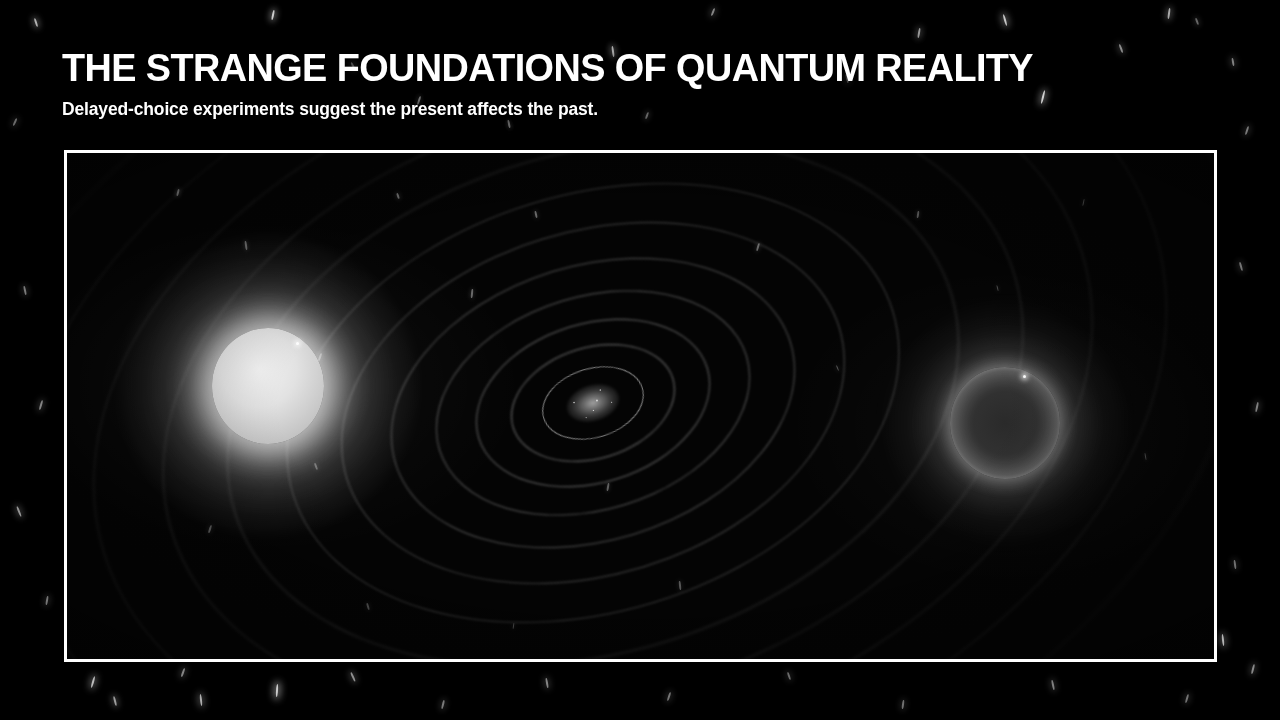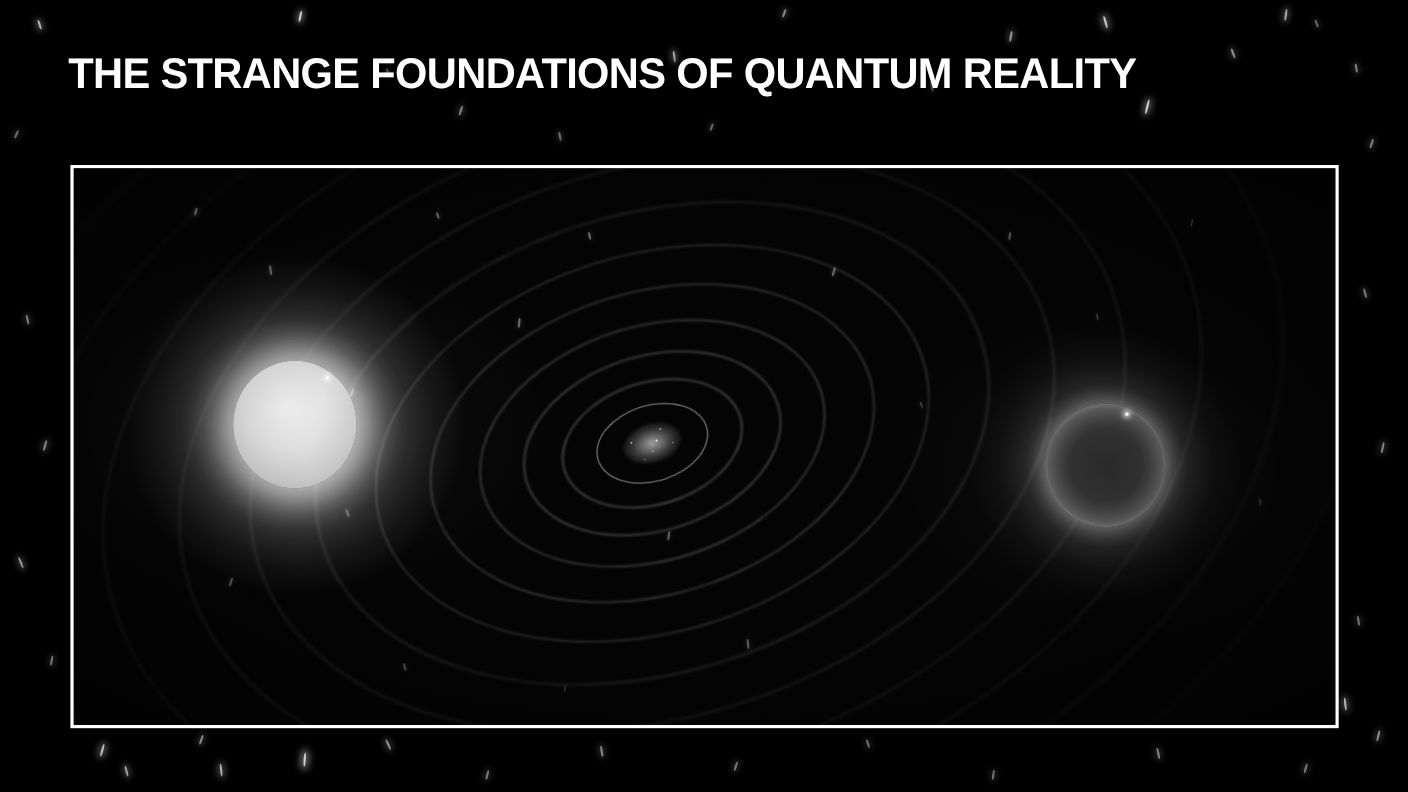--- a/index.html
+++ b/index.html
@@ -223,20 +223,21 @@
     background: radial-gradient(ellipse 70% 70% at 50% 50%, rgba(0,0,0,0) 45%, rgba(0,0,0,0.45) 100%);
   }
 </style>
 </head>
 <body>
 
 <div id="stage">
 
   <div id="headline">
     <h1 id="title">THE STRANGE FOUNDATIONS OF QUANTUM REALITY</h1>
+    <p id="subtitle">Delayed-choice experiments suggest the present affects the past.</p>
   </div>
 
   <div id="visual-frame">
     <div id="scene">
 
       <div id="rings">
         <div class="ring" style="width:104px;  height:70px;  border-width:1.6px; border-color:rgba(255,255,255,0.50); filter:blur(0.7px);"></div>
         <div class="ring" style="width:168px;  height:112px; border-width:1.6px; border-color:rgba(255,255,255,0.44); filter:blur(0.8px);"></div>
         <div class="ring" style="width:240px;  height:160px; border-width:1.6px; border-color:rgba(255,255,255,0.40); filter:blur(0.9px);"></div>
         <div class="ring" style="width:322px;  height:214px; border-width:1.6px; border-color:rgba(255,255,255,0.35); filter:blur(1.0px);"></div>

